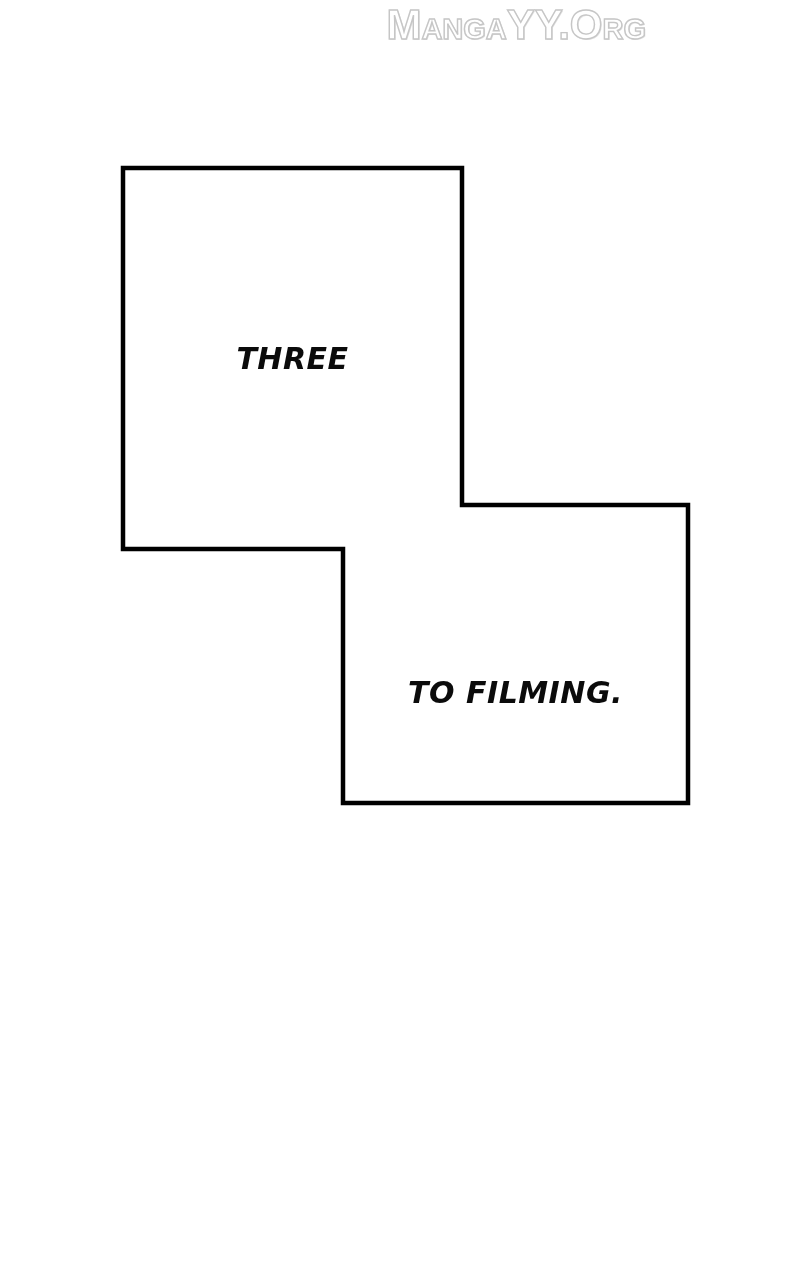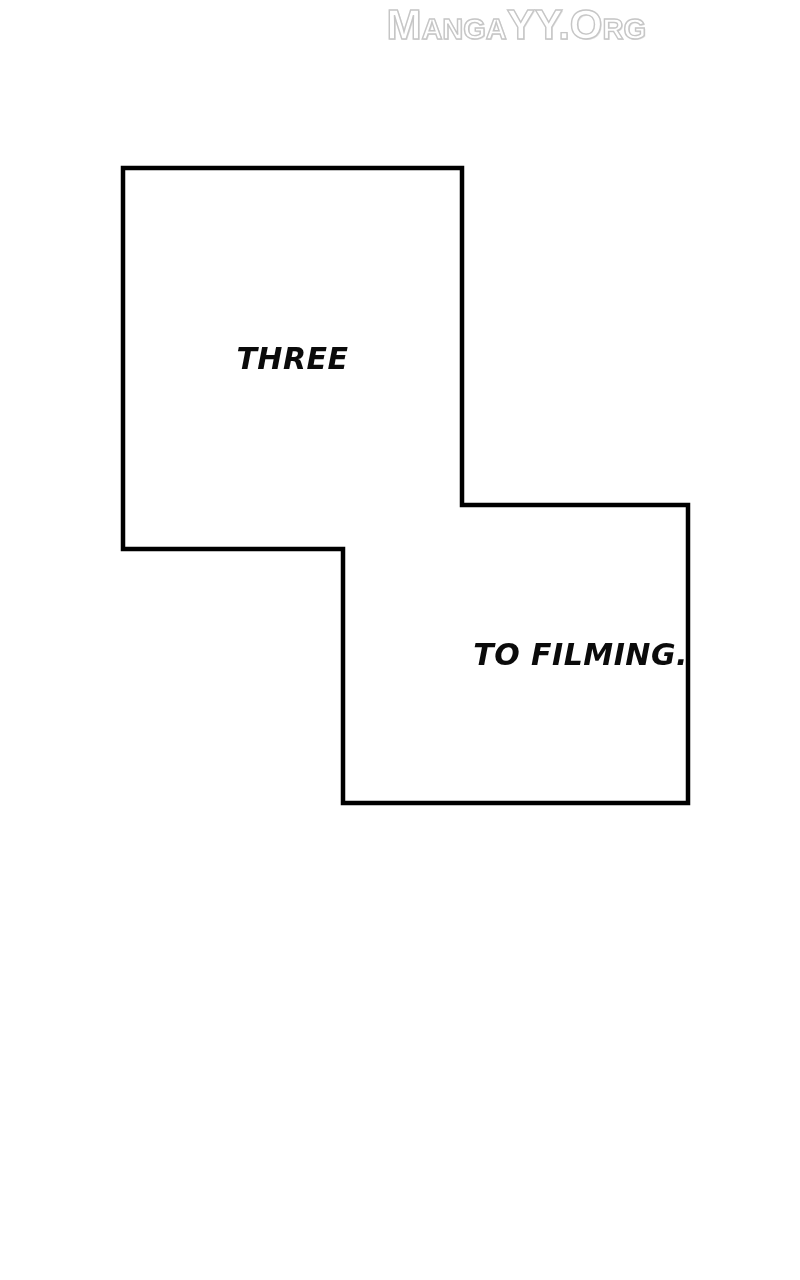--- a/index.html
+++ b/index.html
@@ -58,25 +58,24 @@
     color: #0b0b0b;
   }
   .speech-1 {
     left: 123px;
     top: 168px;
     width: 339px;
     height: 381px;
   }
   .speech-2 {
     left: 343px;
-    top: 493px;
+    top: 531px;
     width: 345px;
     height: 298px;
     padding-top: 24px;
-    align-items: flex-end;
   }
   .speech .line {
     display: block;
     white-space: nowrap;
   }
 </style>
 </head>
 <body>
 
 <div class="page">

